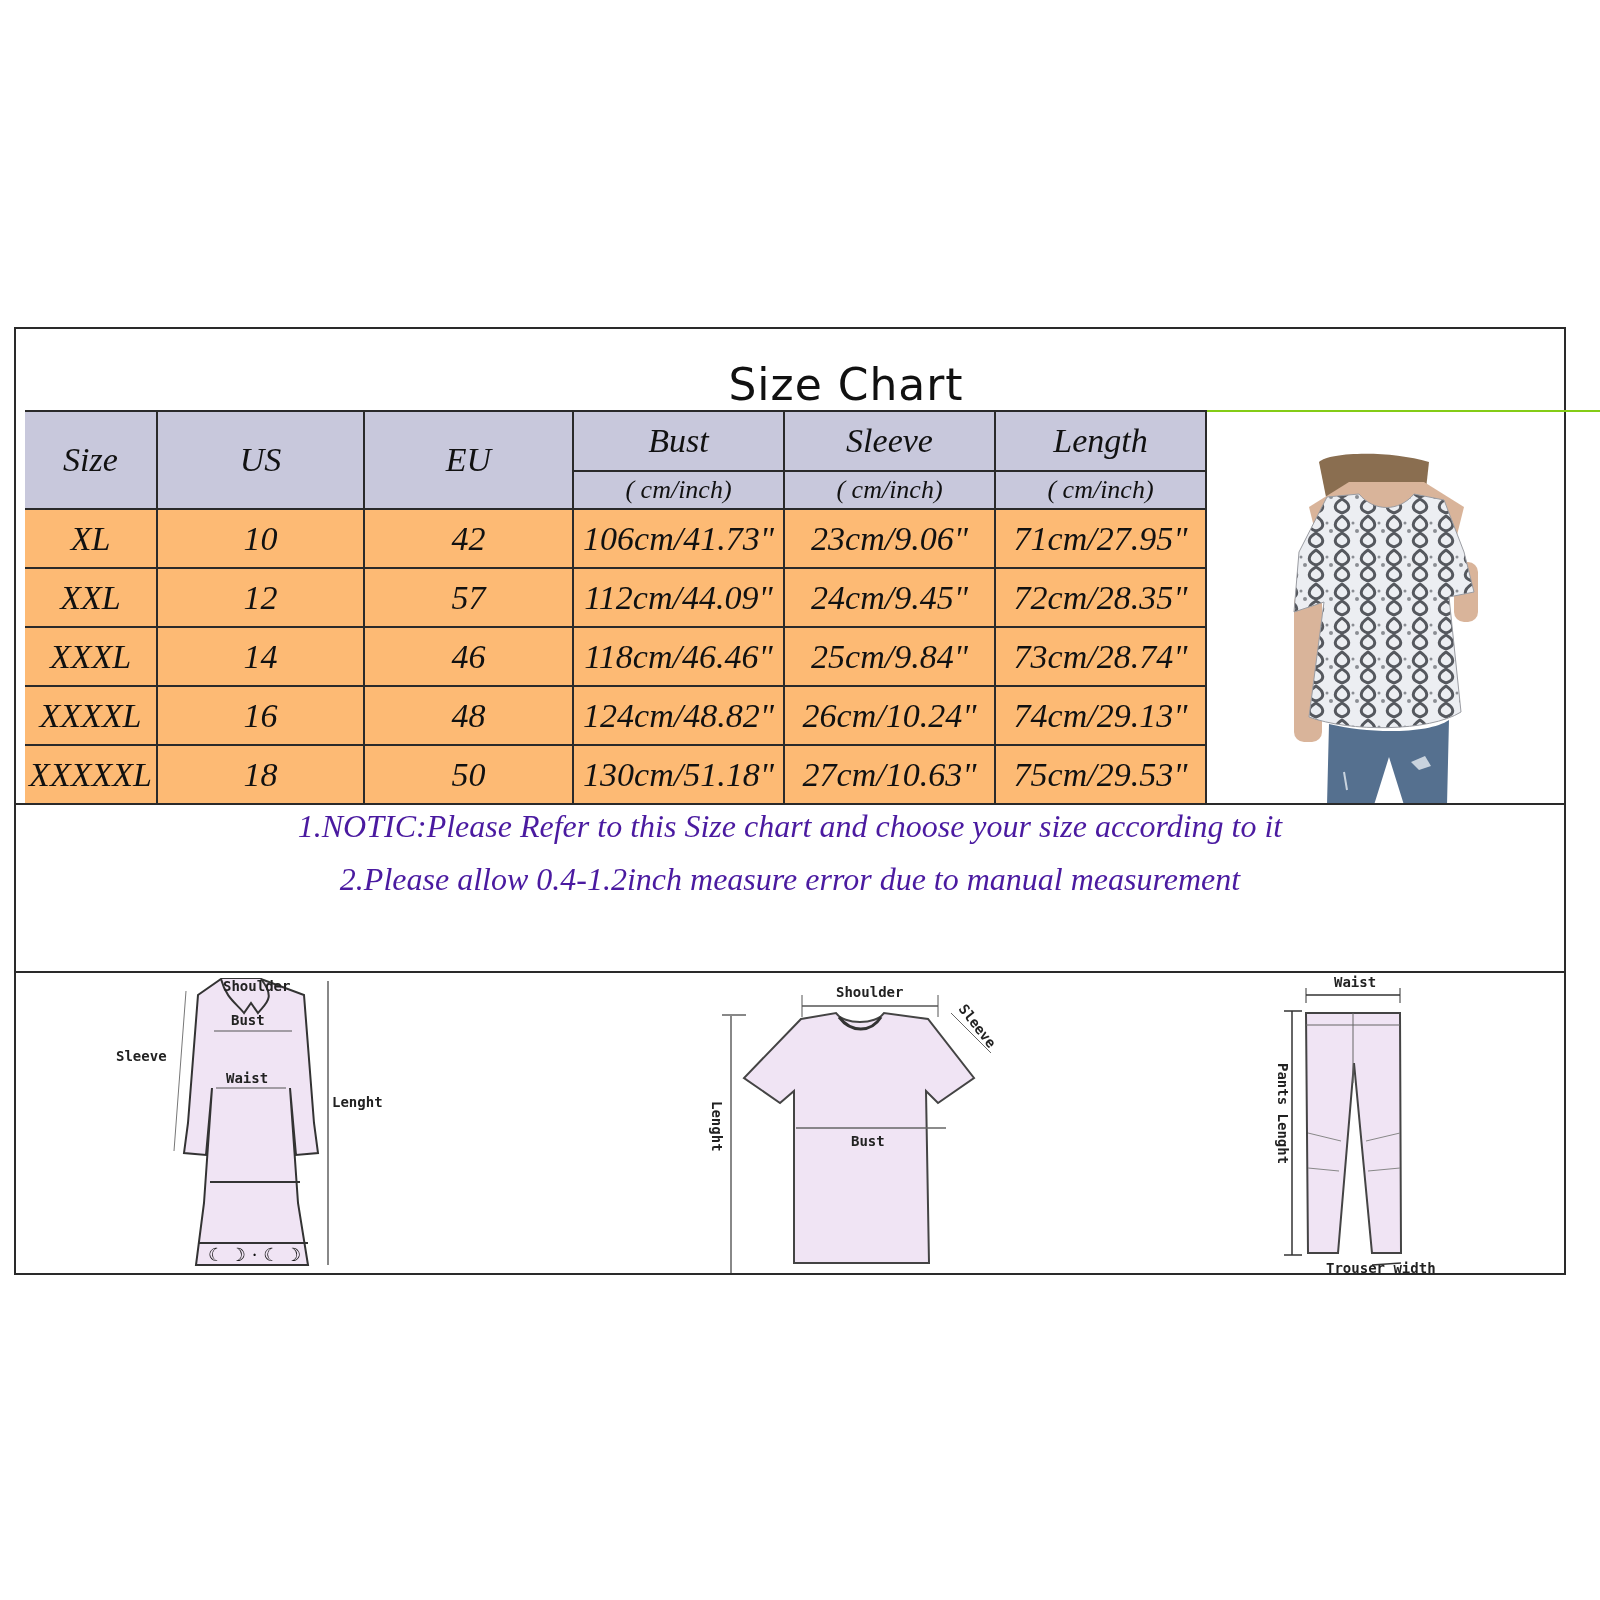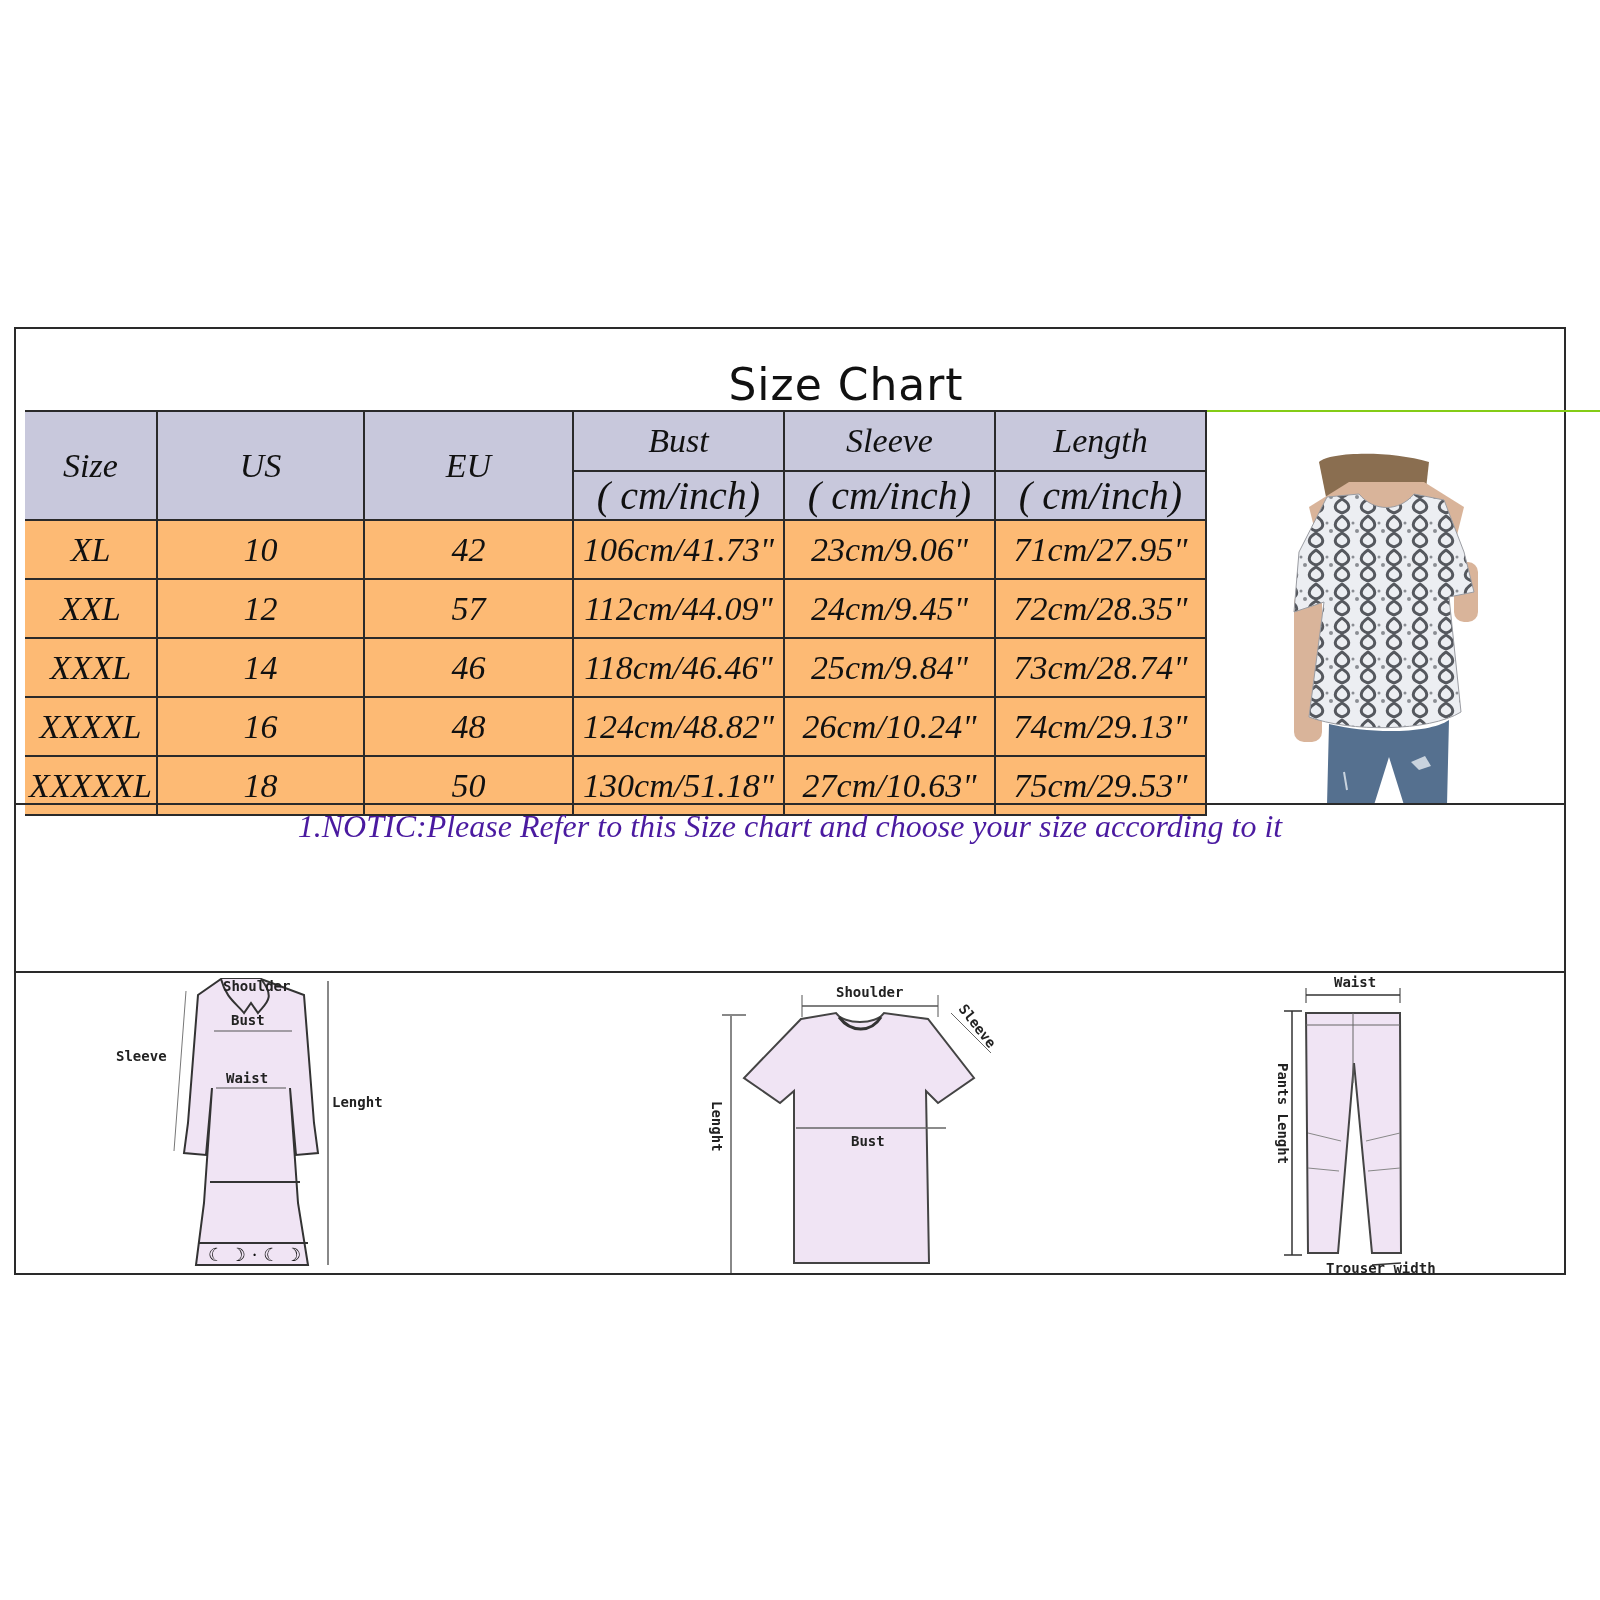--- a/index.html
+++ b/index.html
@@ -3,21 +3,21 @@
 <meta charset="utf-8">
 <style>
   html, body { margin:0; padding:0; background:#ffffff; }
   body { width:1600px; height:1600px; position:relative; overflow:hidden; font-family:"DejaVu Serif", serif; }
   .frame { position:absolute; left:14px; top:327px; width:1552px; height:948px; border:2px solid #2a2a2a; box-sizing:border-box; }
   .title-row { position:absolute; left:0; top:0; width:100%; height:83px; border-bottom:2px solid #84cc16; box-sizing:border-box; display:flex; align-items:flex-end; justify-content:center;margin-left:36px; }
   .title { font-family:"DejaVu Sans", sans-serif; font-size:44px; color:#111; letter-spacing:1px; padding-left:40px; }
   table.size-table { position:absolute; left:9px; top:81px; border-collapse:collapse; table-layout:fixed; }
   table.size-table td, table.size-table th { border:2px solid #2a2a2a; text-align:center; font-style:italic; font-weight:normal; color:#111; font-family:"Liberation Serif", serif; padding:0; }
   table.size-table th { background:#c8c8dc; font-size:34px; }
-  table.size-table th.sub { font-size:40px; height:36px; }
+  table.size-table th.sub { font-size:26px; height:36px; }
   table.size-table td { background:#fdba74; font-size:34px; height:57px; white-space:nowrap; overflow:hidden; }
   table.size-table th:first-child, table.size-table td:first-child { border-left:none; }
   .photo { position:absolute; left:1183px; top:83px; width:367px; height:393px; }
   .notes { position:absolute; left:0; top:474px; width:100%; height:170px; border-top:2px solid #2a2a2a; border-bottom:2px solid #2a2a2a; box-sizing:border-box; display:flex; flex-direction:column; align-items:center; justify-content:flex-start; gap:11px; }
   .note { font-family:"Liberation Serif", serif; font-style:italic; font-size:32px; color:#4a1aa0; line-height:42px; }
   .diagrams { position:absolute; left:0; top:644px; width:100%; height:302px; }
   .diagram { position:absolute; }
   .lbl { font-family:"DejaVu Sans Mono", monospace; font-weight:bold; font-size:14px; fill:#222; }
 </style>
 </head>
@@ -117,20 +117,21 @@
       <path d="M128 85 L 160 82 C 175 100, 200 100, 215 82 L 245 88 L 265 140 L 275 180 L 250 185 L 262 300 C 230 320, 150 320, 110 305 L 125 190 L 95 200 L 100 140 Z" fill="url(#snake)" stroke="#9a9ca2" stroke-width="1"></path>
 
       <path d="M130 312 C 170 322, 230 322, 250 308 L 248 393 L 205 393 L 190 345 L 175 393 L 128 393 Z" fill="#55708f"></path>
       <path d="M212 350 l 14 -6 l 6 10 l -12 4 z" fill="#c9d3de"></path>
       <path d="M145 360 l 3 18" stroke="#c9d3de" stroke-width="2"></path>
     </svg>
   </div>
 
   <div class="notes">
     <div class="note">1.NOTIC:Please Refer to this Size chart and choose your size according to it</div>
+    <div class="note">2.Please allow 0.4-1.2inch measure error due to manual measurement</div>
   </div>
 
   <div class="diagrams">
 
     <div class="diagram" style="left:70px; top:0px;">
       <svg width="330" height="300" viewBox="0 0 330 300">
         <path d="M135 6 L 175 6 L 218 22 L 228 150 L 232 180 L 210 182 L 204 115 L 212 230 L 222 292 L 110 292 L 118 230 L 126 115 L 120 182 L 98 180 L 102 150 L 112 22 Z" fill="#f0e4f4" stroke="#333" stroke-width="2"></path>
         <path d="M135 6 C 140 25, 150 30, 158 40 L 165 30 L 172 40 C 180 30, 190 25, 175 6" fill="#f0e4f4" stroke="#333" stroke-width="2"></path>
         <line x1="124" y1="209" x2="214" y2="209" stroke="#333" stroke-width="2"></line>
         <line x1="112" y1="270" x2="222" y2="270" stroke="#333" stroke-width="2"></line>

